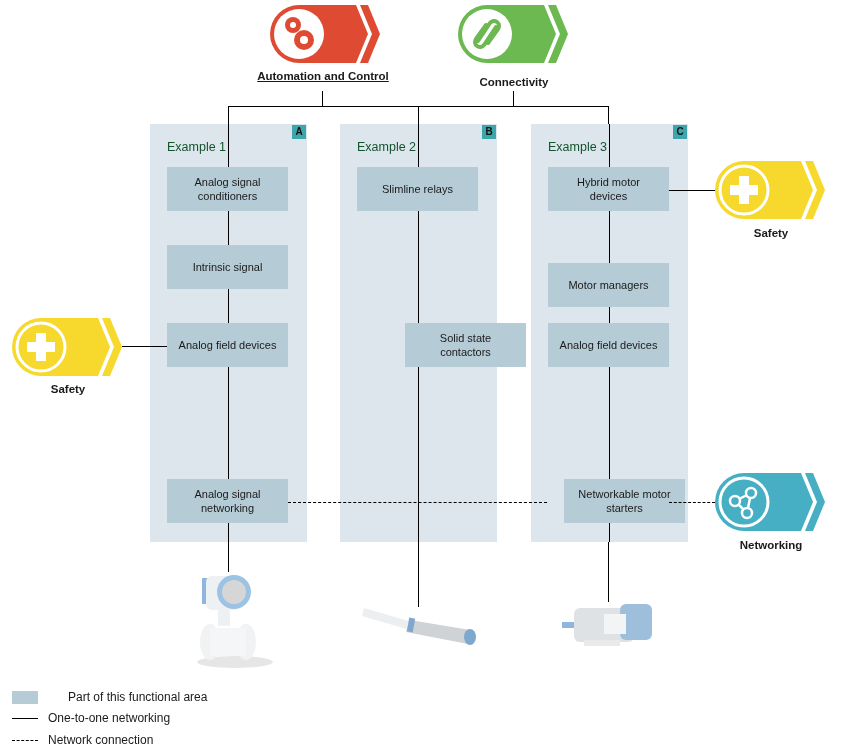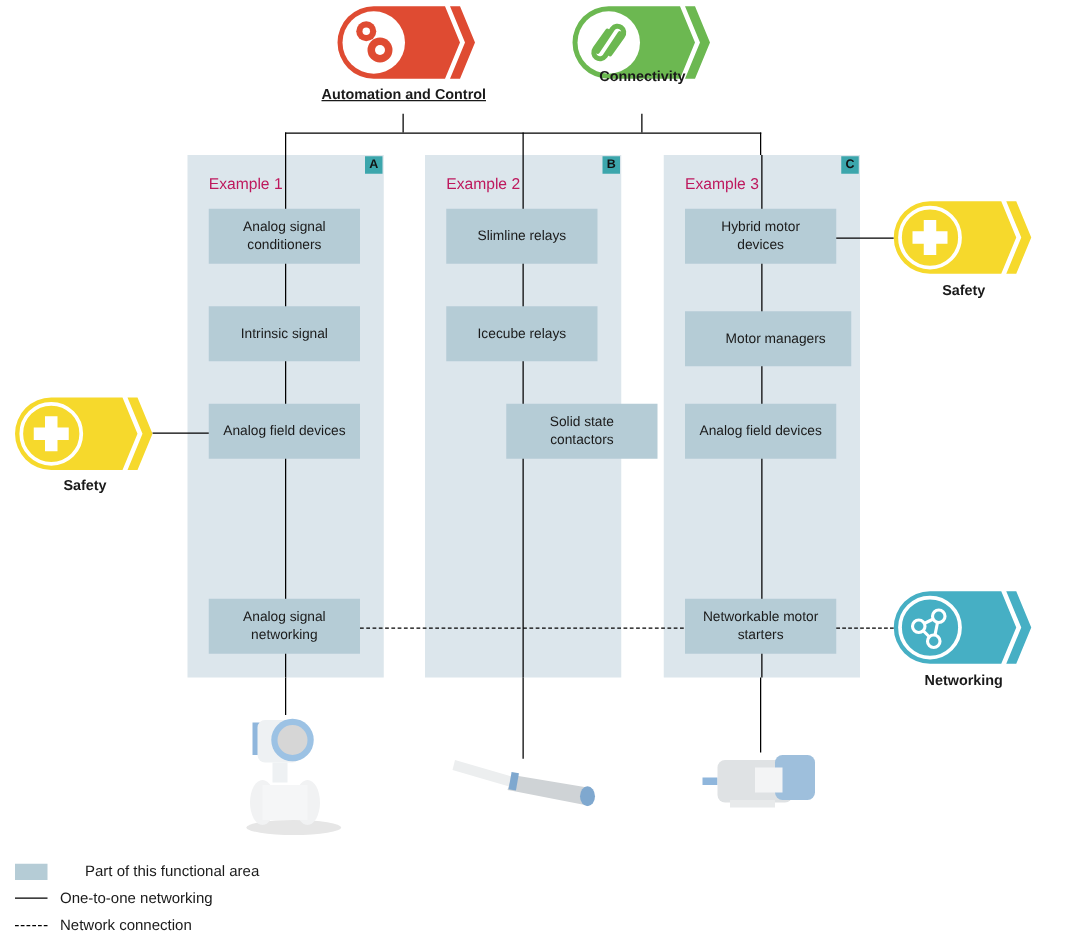--- a/index.html
+++ b/index.html
@@ -3,21 +3,21 @@
 <meta charset="utf-8">
 <style>
   html,body{margin:0;padding:0;background:#ffffff;}
   body{width:852px;height:748px;position:relative;overflow:hidden;font-family:"Liberation Sans","DejaVu Sans",sans-serif;color:#1a1a1a;}
   .abs{position:absolute;}
   .line-h{position:absolute;height:1px;background:#000;}
   .line-v{position:absolute;width:1px;background:#000;}
   .dash-h{position:absolute;height:0;border-top:1px dashed #000;}
   .panel{position:absolute;background:#dce6ec;width:157px;top:124px;height:418px;}
   .letter{position:absolute;right:1px;top:1px;width:14px;height:14px;background:#3ca6ac;color:#111;font-weight:bold;font-size:10px;line-height:14px;text-align:center;}
-  .ex-title{position:absolute;left:17px;top:16px;font-size:12.5px;color:#be185d;}
+  .ex-title{position:absolute;left:17px;top:16px;font-size:12.5px;color:#14532d;}
   .node{position:absolute;left:17px;width:121px;height:44px;background:#b5ccd6;display:flex;align-items:center;justify-content:center;text-align:center;font-size:11px;line-height:14px;color:#1a1a1a;white-space:pre-line;}
   .badge{position:absolute;width:115px;height:62px;}
   .badge-label{position:absolute;font-weight:bold;font-size:11.5px;text-align:center;width:160px;}
   .legend-item{position:absolute;left:12px;font-size:12px;display:flex;align-items:center;}
   .legend-swatch{width:26px;height:13px;background:#b5ccd6;margin-right:10px;}
   .legend-line{width:26px;height:0;border-top:1px solid #000;margin-right:10px;}
   .legend-dash{width:26px;height:0;border-top:1px dashed #000;margin-right:10px;}
 </style>
 </head>
 <body>
@@ -37,21 +37,21 @@
 
 <svg class="badge" style="left:456px;top:3px;width:115px;height:62px;" viewBox="0 0 115 62">
   <path d="M31 2 H88 L100 31 L88 60 H31 A29 29 0 0 1 31 2 Z" fill="#6cb851"></path>
   <path d="M92 2 H100 L112 31 L100 60 H92 L104 31 Z" fill="#6cb851"></path>
   <circle cx="31" cy="31" r="25" fill="#fff"></circle>
   <g fill="none" stroke="#6cb851" stroke-width="4" stroke-linecap="round">
     <path d="M22 38 L34 20 A5 5 0 0 1 42 26 L32 40"></path>
     <path d="M40 24 L28 42 A5 5 0 0 1 20 36 L30 22"></path>
   </g>
 </svg>
-<div class="badge-label" style="left:434px;top:56px;">Connectivity</div>
+<div class="badge-label" style="left:434px;top:76px;">Connectivity</div>
 
 <div class="line-v" style="left:322px;top:91px;height:15px;"></div>
 <div class="line-v" style="left:513px;top:91px;height:15px;"></div>
 <div class="line-h" style="left:228px;top:106px;width:381px;"></div>
 <div class="line-v" style="left:228px;top:106px;height:18px;"></div>
 <div class="line-v" style="left:418px;top:106px;height:18px;"></div>
 <div class="line-v" style="left:608px;top:106px;height:18px;"></div>
 
 <div class="panel" style="left:150px;">
   <div class="letter">A</div>
@@ -63,34 +63,33 @@
   <div class="node" style="top:199px;">Analog field devices</div>
   <div class="node" style="top:355px;">Analog signal
 networking</div>
 </div>
 
 <div class="panel" style="left:340px;">
   <div class="letter">B</div>
   <div class="ex-title">Example 2</div>
   <div class="line-v" style="left:78px;top:0;height:418px;"></div>
   <div class="node" style="top:43px;text-align:right;">Slimline relays</div>
-  <div class="node" style="top:121px;">Icecube relays</div>
   <div class="node" style="top:199px;margin-left:48px;">Solid state
 contactors</div>
 </div>
 
 <div class="panel" style="left:531px;">
   <div class="letter">C</div>
   <div class="ex-title">Example 3</div>
   <div class="line-v" style="left:78px;top:0;height:418px;"></div>
   <div class="node" style="top:43px;">Hybrid motor
 devices</div>
-  <div class="node" style="top:125px;padding-left:12px;">Motor managers</div>
+  <div class="node" style="top:139px;">Motor managers</div>
   <div class="node" style="top:199px;">Analog field devices</div>
-  <div class="node" style="top:355px;">Networkable motor
+  <div class="node" style="top:355px;margin-left:16px;">Networkable motor
 starters</div>
 </div>
 
 <div class="line-v" style="left:228px;top:542px;height:30px;"></div>
 <div class="line-v" style="left:418px;top:542px;height:65px;"></div>
 <div class="line-v" style="left:608px;top:542px;height:60px;"></div>
 
 <div class="dash-h" style="left:288px;top:502px;width:259px;"></div>
 <div class="dash-h" style="left:669px;top:502px;width:46px;"></div>
 

